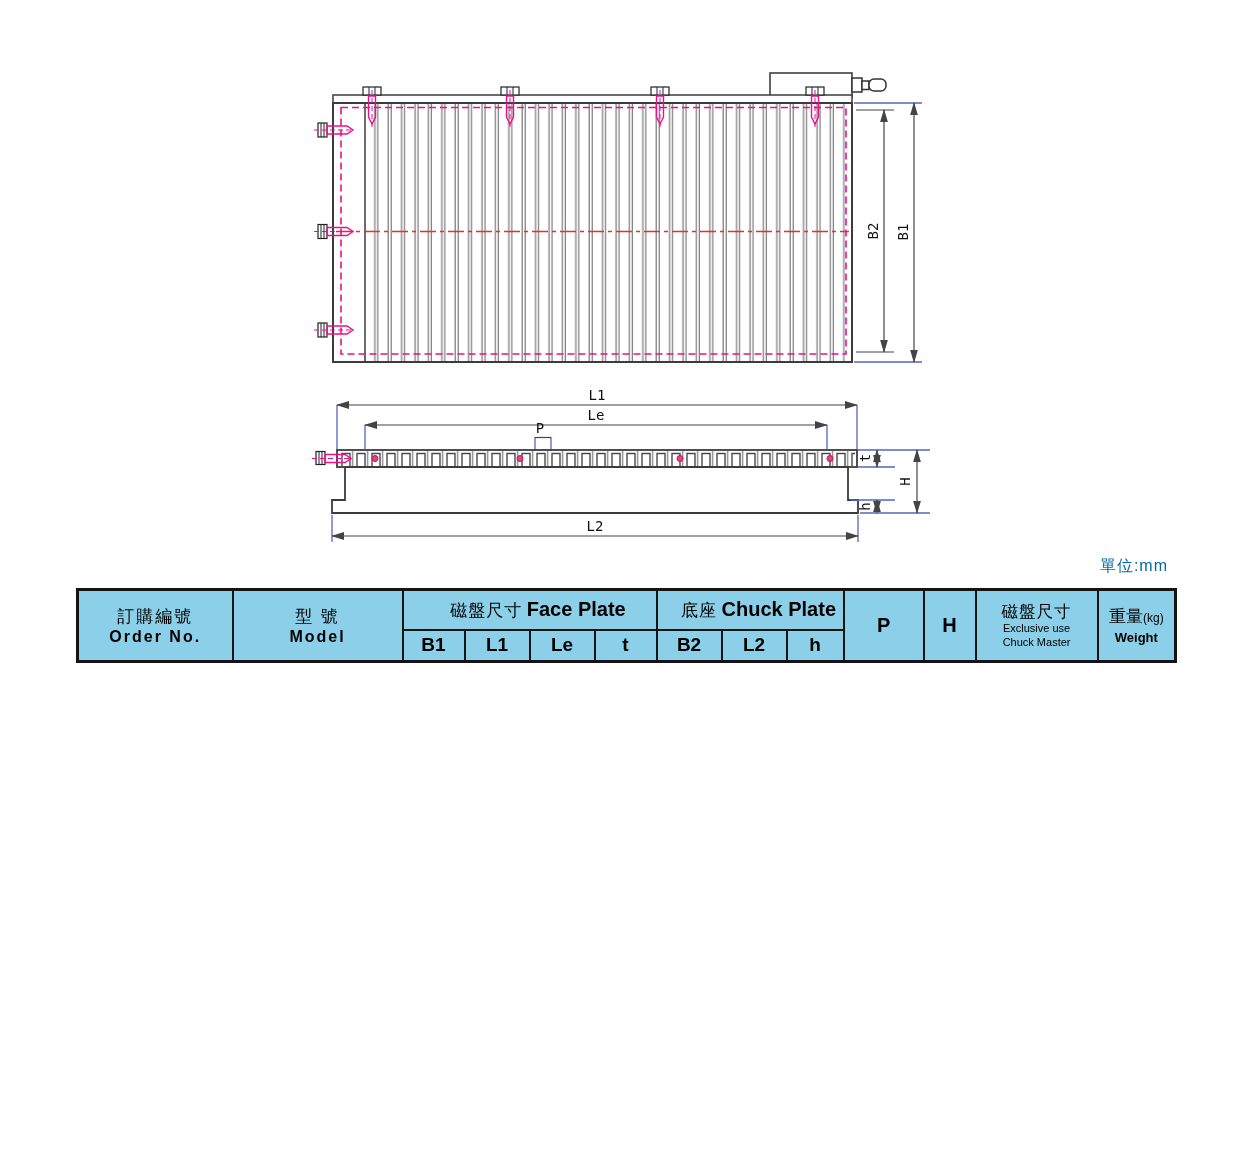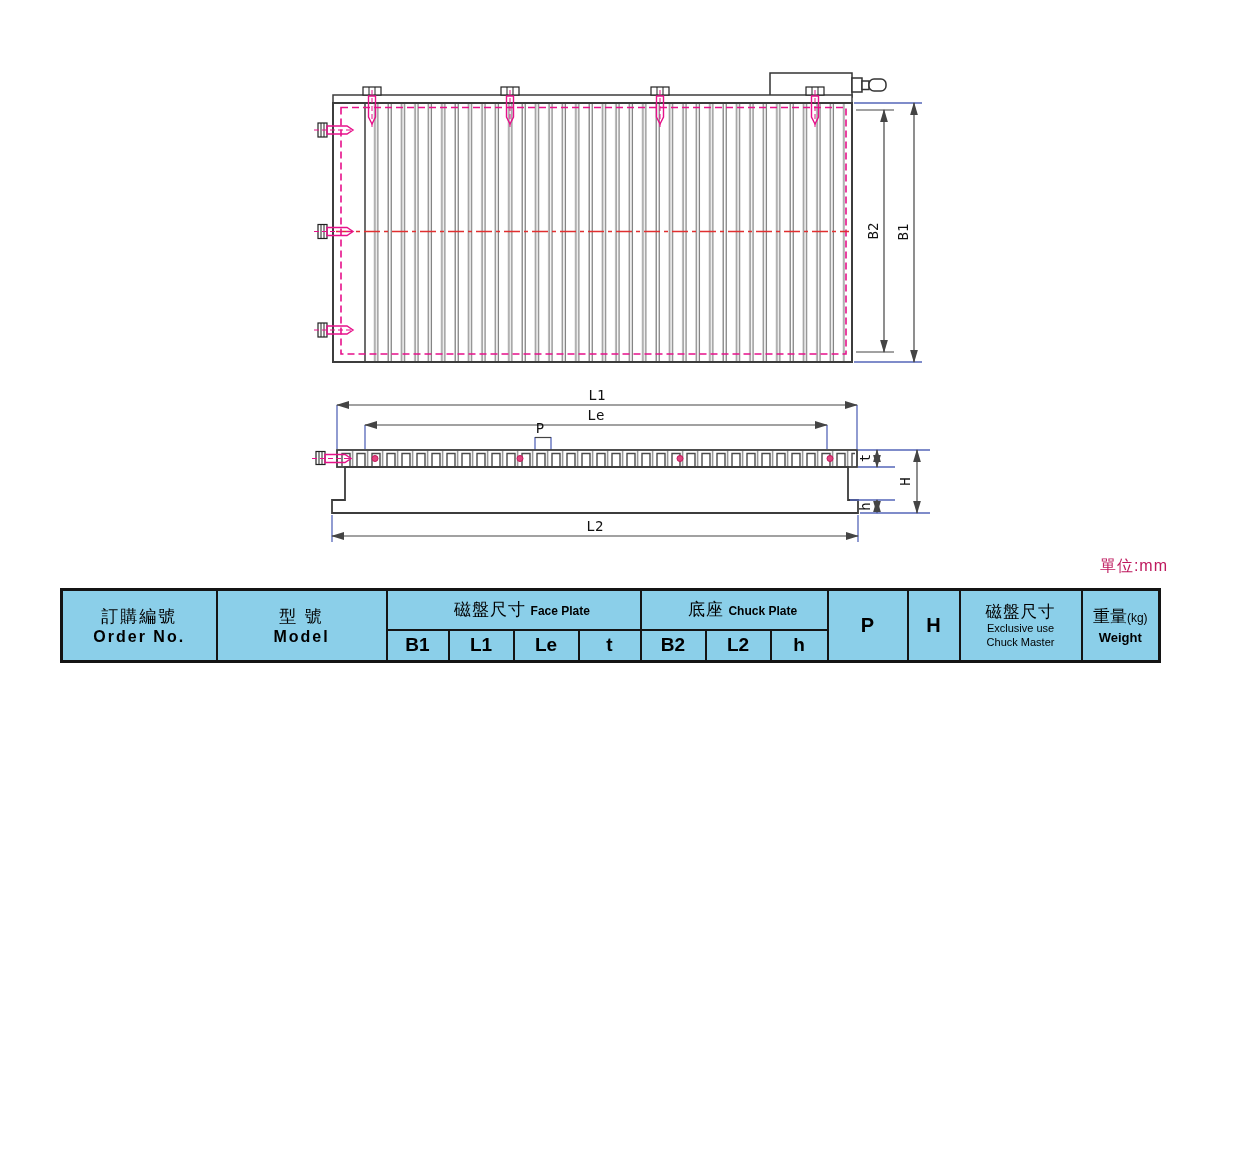--- a/index.html
+++ b/index.html
@@ -1,32 +1,32 @@
 <!DOCTYPE html>
 <html><head>
 <meta charset="utf-8">
 <style>
   html,body{margin:0;padding:0;background:#ffffff;}
   #page{position:relative;width:1240px;height:1166px;background:#ffffff;overflow:hidden;
         font-family:"Liberation Sans","DejaVu Sans",sans-serif;color:#000;}
   
   #drawing{position:absolute;left:0;top:0;width:1240px;height:560px;}
   
-  #unit-note{position:absolute;top:556px;right:72px;font-size:16px;letter-spacing:1px;color:#be185d;}
-  
-  #spec-table-wrap{position:absolute;left:60px;top:588px;}
+  #unit-note{position:absolute;top:556px;right:72px;font-size:16px;letter-spacing:1px;color:#0369a1;}
+  
+  #spec-table-wrap{position:absolute;left:76px;top:588px;}
   table.spec{border-collapse:collapse;table-layout:fixed;width:1098px;border:3px solid #141414;}
   table.spec th,table.spec td{border:2px solid #141414;text-align:center;vertical-align:middle;padding:0;overflow:hidden;}
   thead th{background:#8BCFE9;font-weight:normal;}
   tr.h1{height:40px;} tr.h2{height:32px;}
   .zh{font-size:17px;letter-spacing:2px;}
   .en-bold{font-weight:700;font-size:13px;}
   .hdr-2line .en-bold{letter-spacing:2px;font-size:16px;}
   .grp .zh{letter-spacing:1px;margin-left:17px;}
-  .grp .en-bold{font-size:12px;letter-spacing:0;}
+  .grp .en-bold{font-size:20px;letter-spacing:0;}
   .sub-th{font-weight:700;font-size:19px;}
   .big-th{font-weight:700;font-size:20px;}
   .chuck-th{line-height:1.25;}
   .chuck-th .zh{letter-spacing:1px;font-size:16.5px;}
   .chuck-th .en-s{font-weight:400;font-size:11px;display:block;}
   .wt-th .kg{font-size:12px;letter-spacing:0;}
   
   .dimtxt{font-family:"DejaVu Sans Mono","Liberation Mono",monospace;font-size:14px;fill:#111;}
 </style>
 </head>

